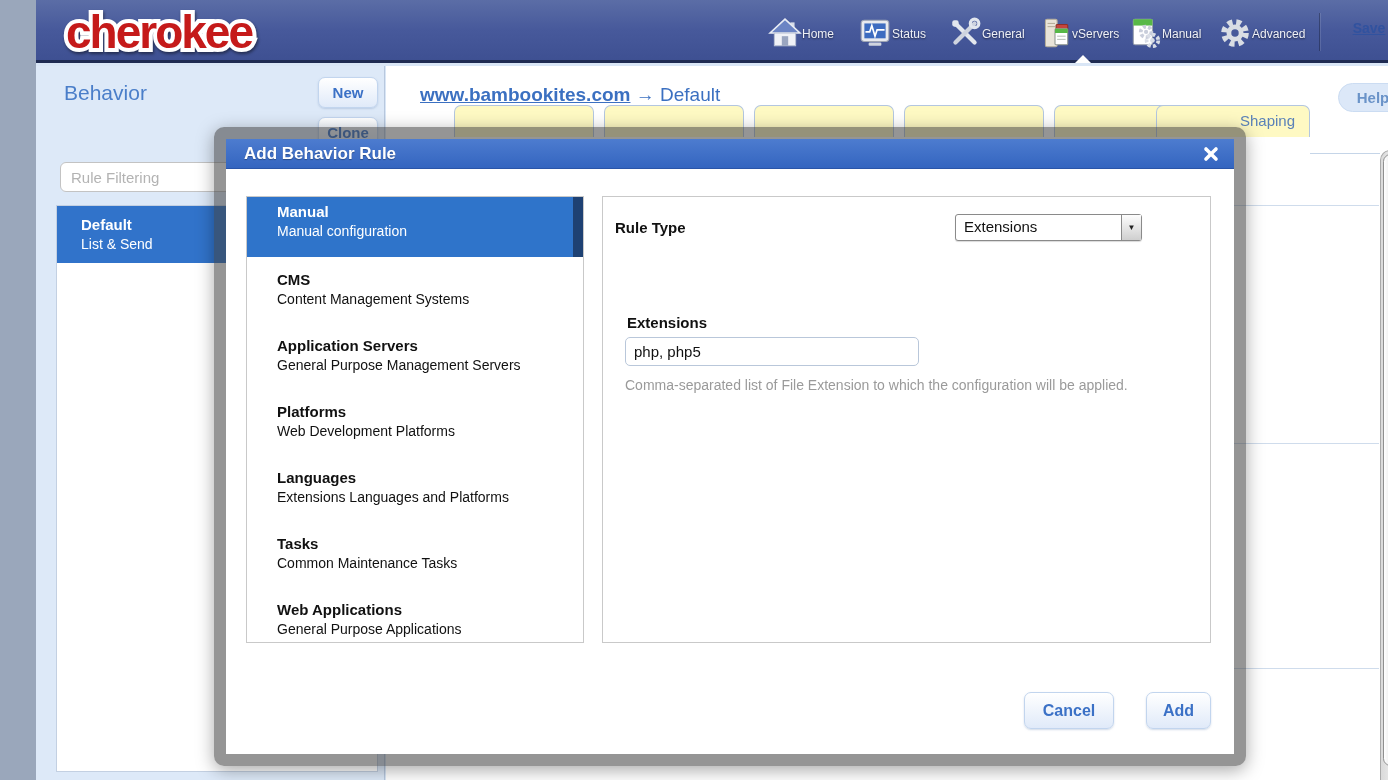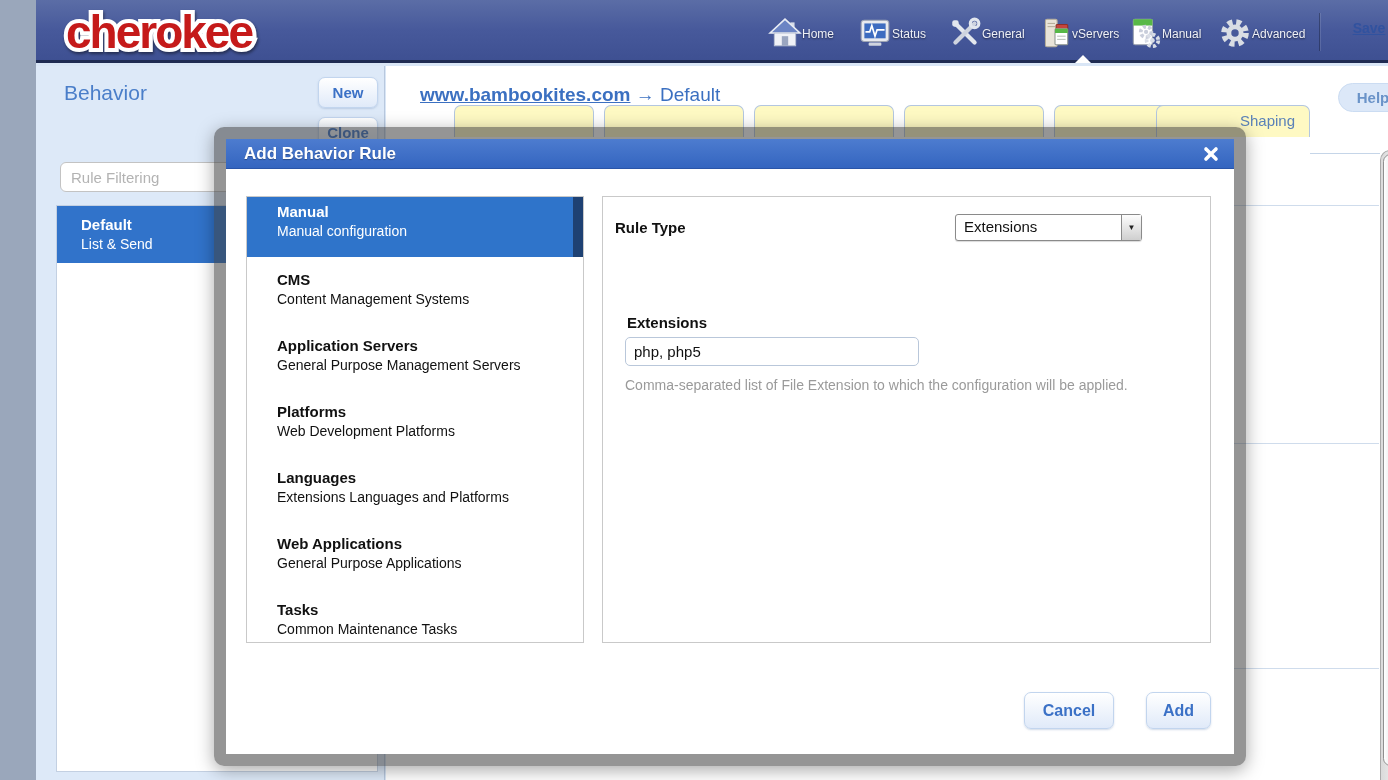--- a/index.html
+++ b/index.html
@@ -282,26 +282,26 @@
           </li>
           <li class="cat-item">
             <span class="cat-title">Platforms</span>
             <span class="cat-sub">Web Development Platforms</span>
           </li>
           <li class="cat-item">
             <span class="cat-title">Languages</span>
             <span class="cat-sub">Extensions Languages and Platforms</span>
           </li>
           <li class="cat-item">
+            <span class="cat-title">Tasks</span>
+            <span class="cat-sub">Common Maintenance Tasks</span>
+          </li>
+          <li class="cat-item">
             <span class="cat-title">Web Applications</span>
             <span class="cat-sub">General Purpose Applications</span>
-          </li>
-          <li class="cat-item">
-            <span class="cat-title">Tasks</span>
-            <span class="cat-sub">Common Maintenance Tasks</span>
           </li>
         </ul>
       </div>
 
       <div class="form-box">
         <span class="form-label rule-type-label">Rule Type</span>
         <div class="select">
           <span class="select-value">Extensions</span>
           <span class="select-arrow-btn">▼</span>
         </div>

